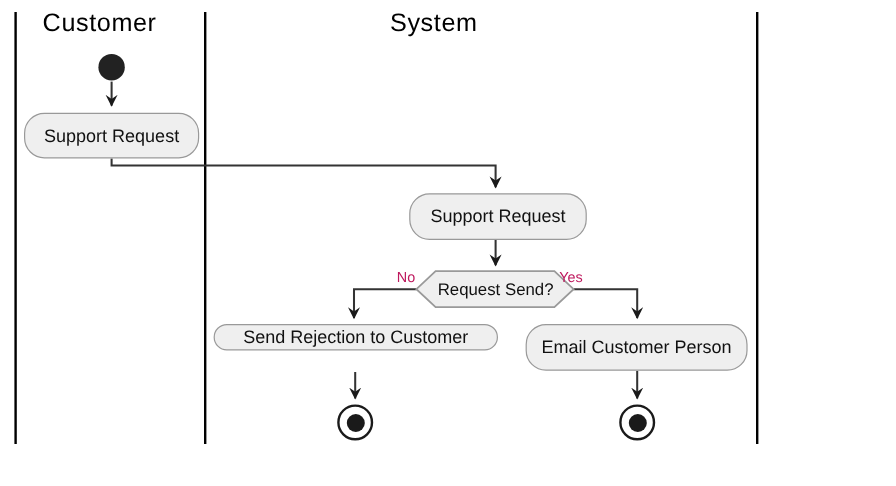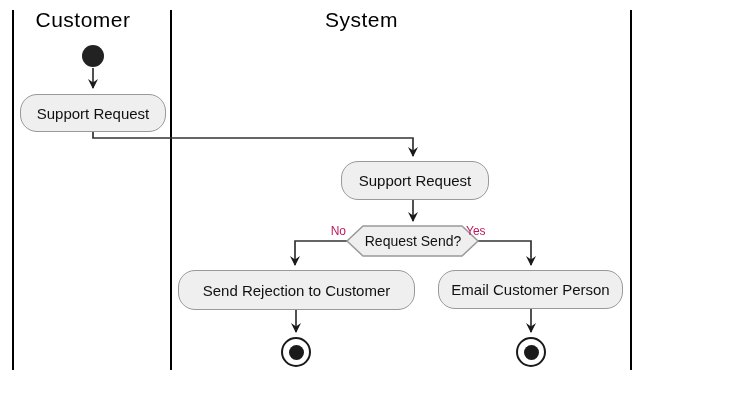--- a/index.html
+++ b/index.html
@@ -130,21 +130,21 @@
     </g>
     <polygon points="363,226 462,226 478,241 462,256 363,256 347,241" fill="#efefef" stroke="#999999" stroke-width="1.5"></polygon>
   </svg>
 
   <div class="start-node"></div>
 
   <div class="activity" style="left:20px;  top:94px;  width:146px; height:38px">Support Request</div>
 
   <div class="activity" style="left:341px; top:161px; width:148px; height:39px">Support Request</div>
 
-  <div class="activity" style="left:178px; top:270px; width:237px; height:40px">Send Rejection to Customer</div>
+  <div class="activity" style="left:178px; top:270px; width:237px; height:22px">Send Rejection to Customer</div>
 
   <div class="activity" style="left:438px; top:270px; width:185px; height:39px">Email Customer Person</div>
 
   <div class="decision-label">Request Send?</div>
   <div class="branch-label branch-no">No</div>
   <div class="branch-label branch-yes">Yes</div>
 
   <div class="final-node" style="left:281px; top:337px">
     <div class="dot"></div>
   </div>

